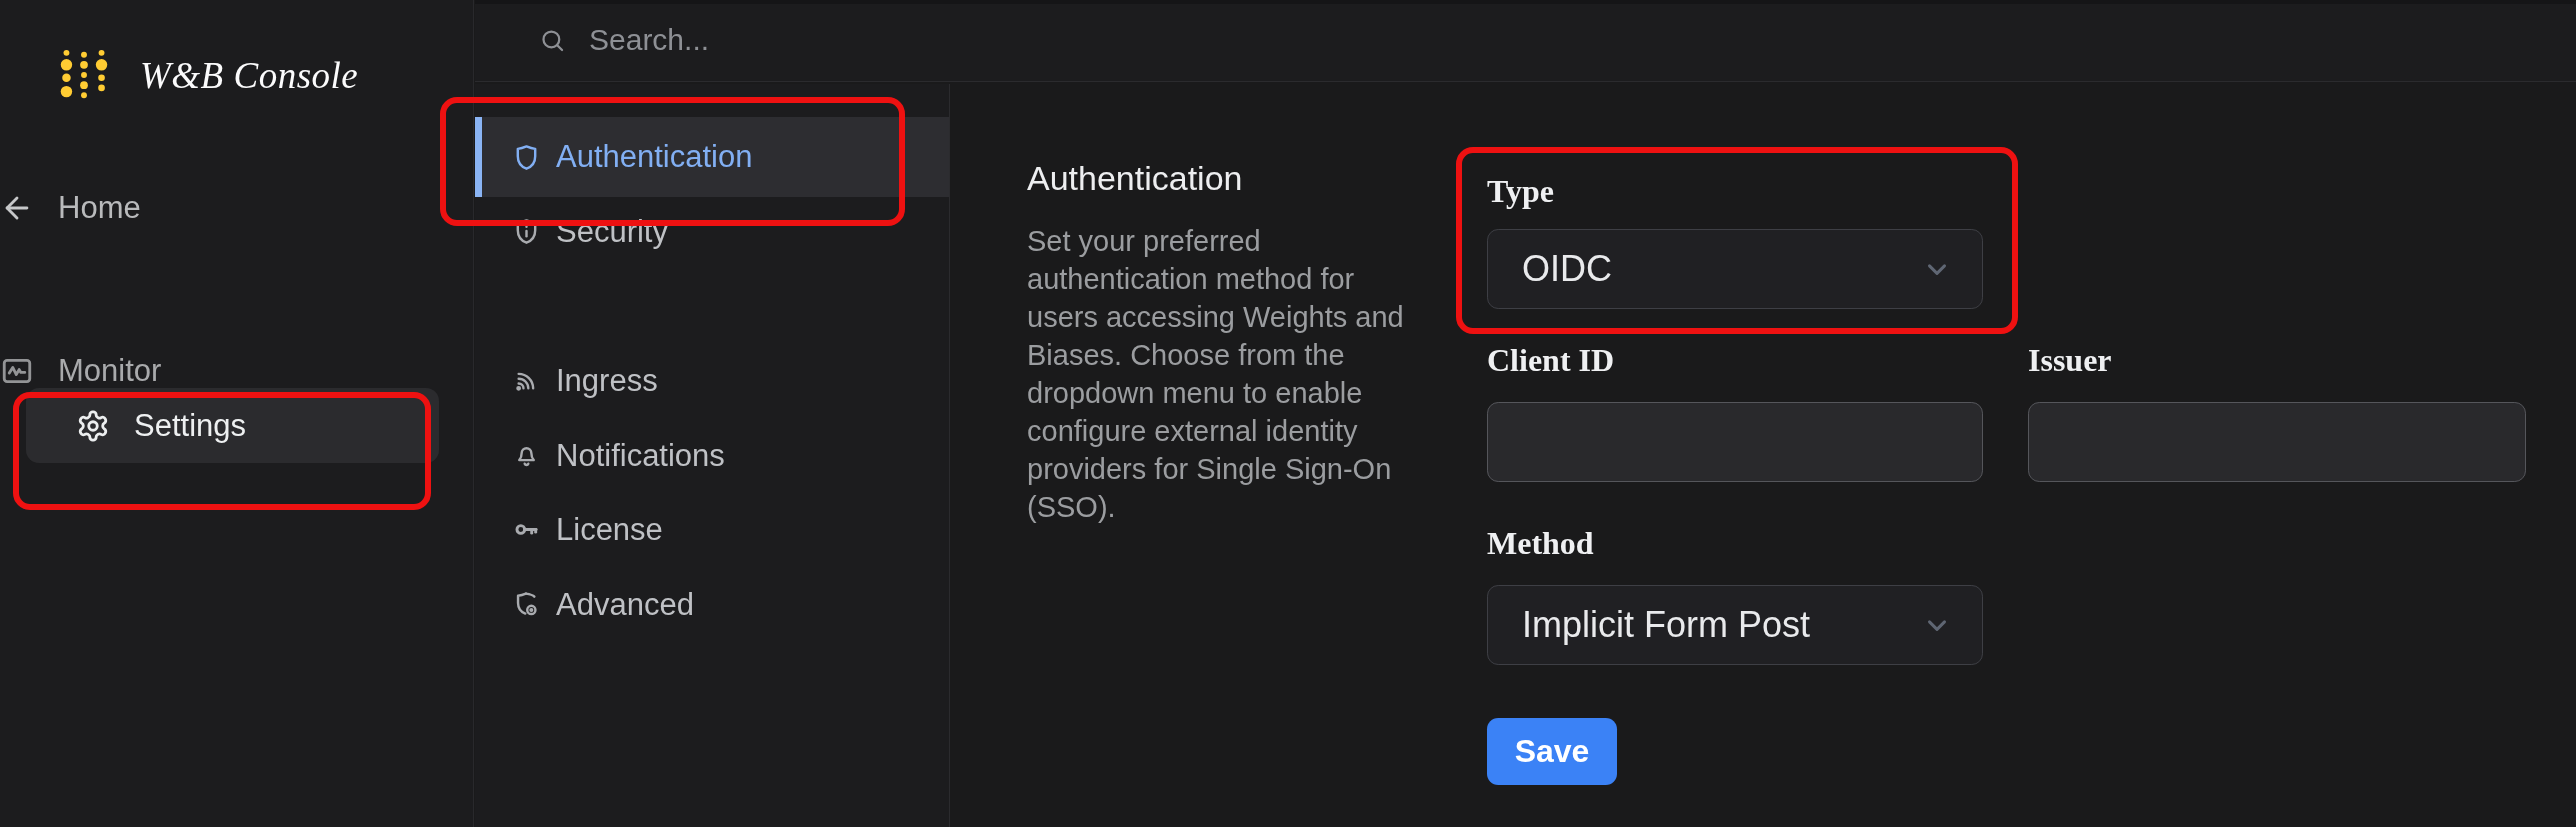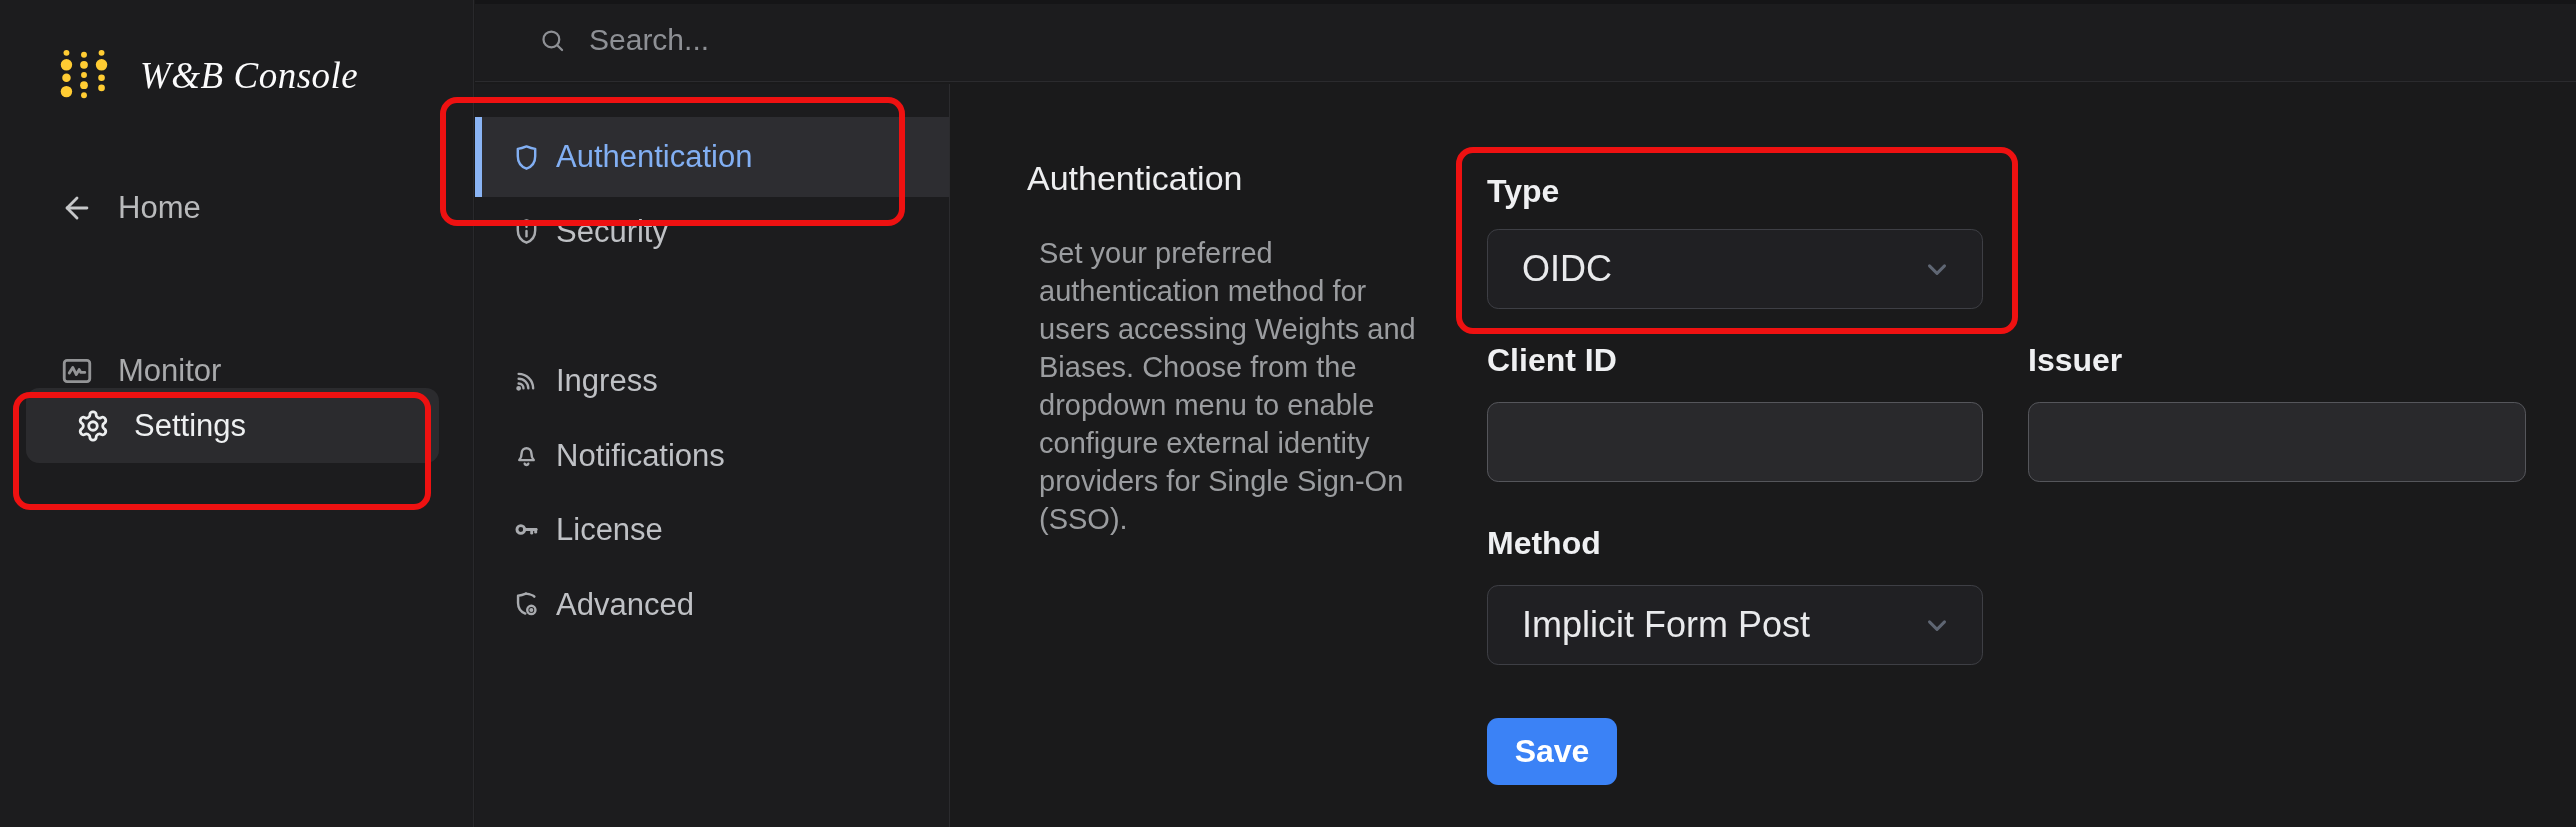--- a/index.html
+++ b/index.html
@@ -7,21 +7,21 @@
     position:relative;width:2576px;height:828px;overflow:hidden;
     background:#1a1a1b;font-family:"Liberation Sans",sans-serif;
     -webkit-font-smoothing:antialiased;
   }
   
   .left-sidebar{position:absolute;left:0;top:0;width:473px;height:828px;
     background:#1c1c1e;border-right:1.9px solid #29292c;}
   .logo-row{position:absolute;left:60px;top:47px;display:flex;align-items:center;gap:32px;}
   .logo-title{font-family:"Liberation Serif",serif;font-size:37px;color:#fbfbfc;letter-spacing:0.5px;font-style:italic;}
   .lnav{position:absolute;left:0;width:100%;height:75px;display:flex;align-items:center;
-    gap:24px;padding-left:60px;box-sizing:border-box;font-size:31px;color:#a9aaac;cursor:pointer;}
+    gap:24px;box-sizing:border-box;font-size:31px;color:#a9aaac;cursor:pointer;}
   .lnav .ic{width:34px;height:34px;flex:0 0 34px;color:#939496;display:flex;align-items:center;}
   .lnav.home-item{color:#b9babc;}
   .lnav.home-item .ic{color:#c6c7c9;}
   .lnav-active{position:absolute;left:26px;top:388px;width:413px;height:75px;
     background:#2b2b2e;border-radius:13px;display:flex;align-items:center;gap:24px;
     padding-left:50px;box-sizing:border-box;font-size:31px;color:#eef0f1;font-weight:500;cursor:pointer;}
   .lnav-active .ic{width:34px;height:34px;flex:0 0 34px;color:#eceeef;display:flex;align-items:center;}
   
   .header{position:absolute;left:475px;top:0;right:0;height:82px;background:#1c1c1e;
     border-bottom:1.9px solid #2b2b2e;box-sizing:border-box;padding-left:41px;}
@@ -36,21 +36,21 @@
     gap:15px;padding-left:37px;box-sizing:border-box;font-size:31px;color:#bfc1c5;cursor:pointer;}
   .snav-item .ic{width:29px;height:29px;flex:0 0 29px;color:#a9abaf;display:flex;align-items:center;}
   .snav-item.active{top:33px;height:80px;background:#2d2d31;color:#82aff3;}
   .snav-item.active .ic{color:#82aff3;}
   .snav-item.active::before{content:"";position:absolute;left:0;top:0;bottom:0;width:6.5px;background:#8ab4f4;}
   
   .main{position:absolute;left:951px;top:84px;right:0;bottom:0;}
   .page-heading{position:absolute;left:76px;top:75px;font-size:34px;font-weight:500;color:#edeef0;}
   .page-desc{position:absolute;left:76px;top:138px;width:392px;font-size:29px;line-height:38px;
     color:#9b9da0;white-space:pre-line;}
-  .f-label{position:absolute;font-size:32px;font-weight:600;color:#eff0f2;}
+  .f-label{position:absolute;font-size:32px;font-weight:600;color:#eff0f2;font-family:Liberation Serif, serif;}
   .f-select{position:absolute;width:496px;height:80px;background:#202023;border:1.9px solid #3e3f45;
     border-radius:11.2px;box-sizing:border-box;display:flex;align-items:center;justify-content:space-between;
     padding:0 30px 0 34px;font-size:36px;color:#e9eaec;cursor:pointer;}
   .f-select .ic{width:30px;height:30px;color:#5f6673;display:flex;align-items:center;}
   .f-input{position:absolute;width:496px;height:80px;background:#29292c;border:1.9px solid #55565b;
     border-radius:11.2px;box-sizing:border-box;color:#e9eaec;font-size:32px;padding:0 28px;outline:none;
     font-family:"Liberation Sans",sans-serif;}
   .save-btn{position:absolute;left:536px;top:634px;width:130px;height:67px;border:none;border-radius:11.2px;
     background:#2a63e8;color:#ffffff;font-size:32px;font-weight:700;cursor:pointer;
     display:flex;align-items:center;justify-content:center;font-family:"Liberation Sans",sans-serif;}
@@ -197,21 +197,21 @@
             <circle cx="16" cy="16.5" r="3.4"></circle>
             <circle cx="16" cy="16.5" r="0.7" fill="currentColor"></circle>
           </svg>
       </span>
       <span>Advanced</span>
     </div>
   </nav>
 
   <main class="main">
     <h1 class="page-heading" style="margin:0">Authentication</h1>
-    <p class="page-desc" style="margin:12px">Set your preferred
+    <p class="page-desc" style="margin:0">Set your preferred
 authentication method for
 users accessing Weights and
 Biases. Choose from the
 dropdown menu to enable
 configure external identity
 providers for Single Sign-On
 (SSO).</p>
 
     <div class="f-label" style="left:536px;top:89px">Type</div>
     <div class="f-select" style="left:536px;top:145px">

